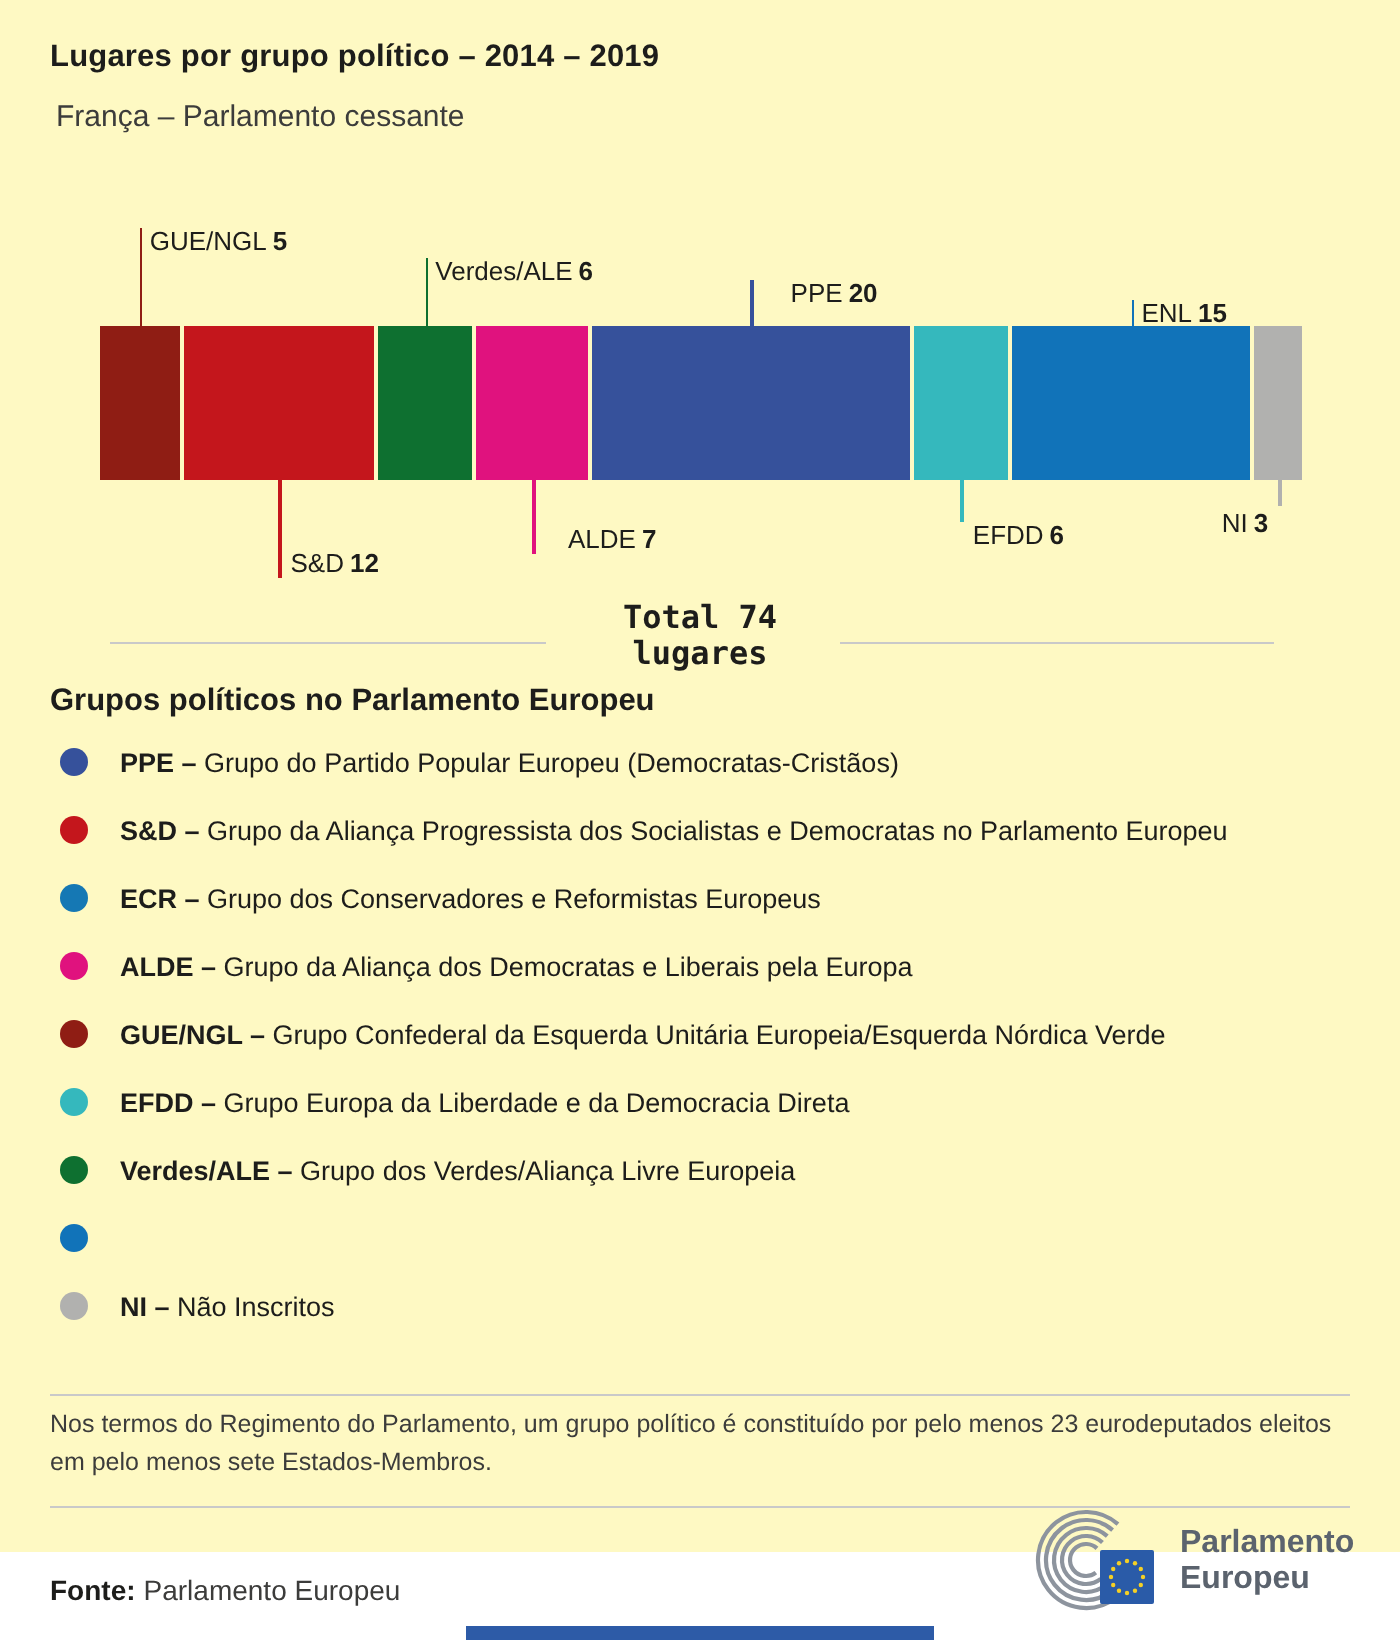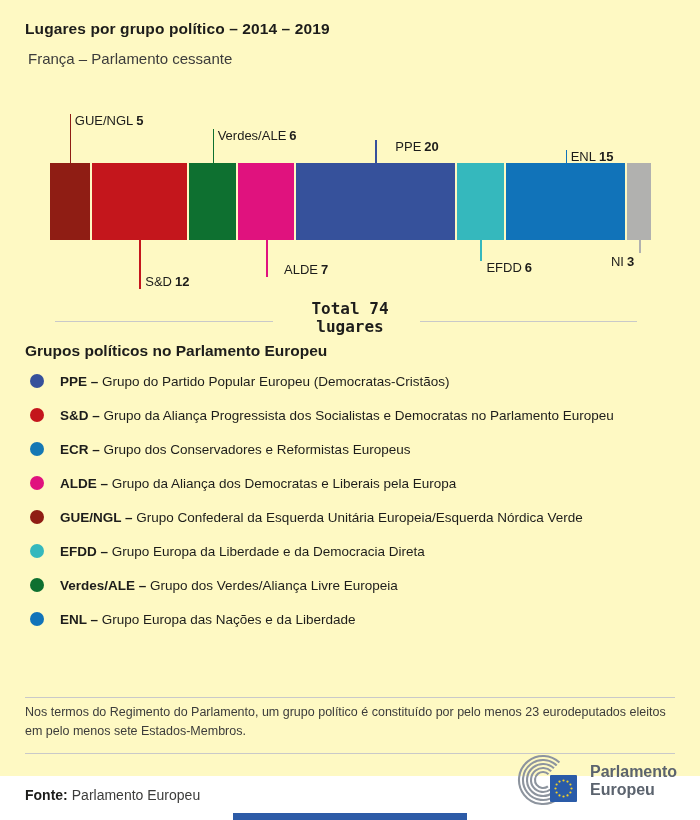--- a/index.html
+++ b/index.html
@@ -118,21 +118,24 @@
       <li>
         <span class="dot" style="background: rgb(53, 184, 189);"></span>
         <span class="txt"><b>EFDD – </b>Grupo Europa da Liberdade e da Democracia Direta</span>
       </li>
       <li>
         <span class="dot" style="background: rgb(14, 112, 48);"></span>
         <span class="txt"><b>Verdes/ALE – </b>Grupo dos Verdes/Aliança Livre Europeia</span>
       </li>
       <li>
         <span class="dot" style="background: rgb(17, 115, 185);"></span>
-        <span class="txt"><b>ENL – </b>Grupo Europa das Nações e da Liberdade</span>
+      </li>
+      <li>
+        <span class="dot" style="background: rgb(177, 177, 175);"></span>
+        <span class="txt"><b>NI – </b>Não Inscritos</span>
       </li>
     </ul>
 
   <div class="rule r1"></div>
   <div class="note">Nos termos do Regimento do Parlamento, um grupo político é constituído por pelo menos 23 eurodeputados eleitos em pelo menos sete Estados-Membros.</div>
   <div class="rule r2"></div>
 
   <div class="source">
     <b>Fonte:</b><span>Parlamento Europeu</span>
   </div>

